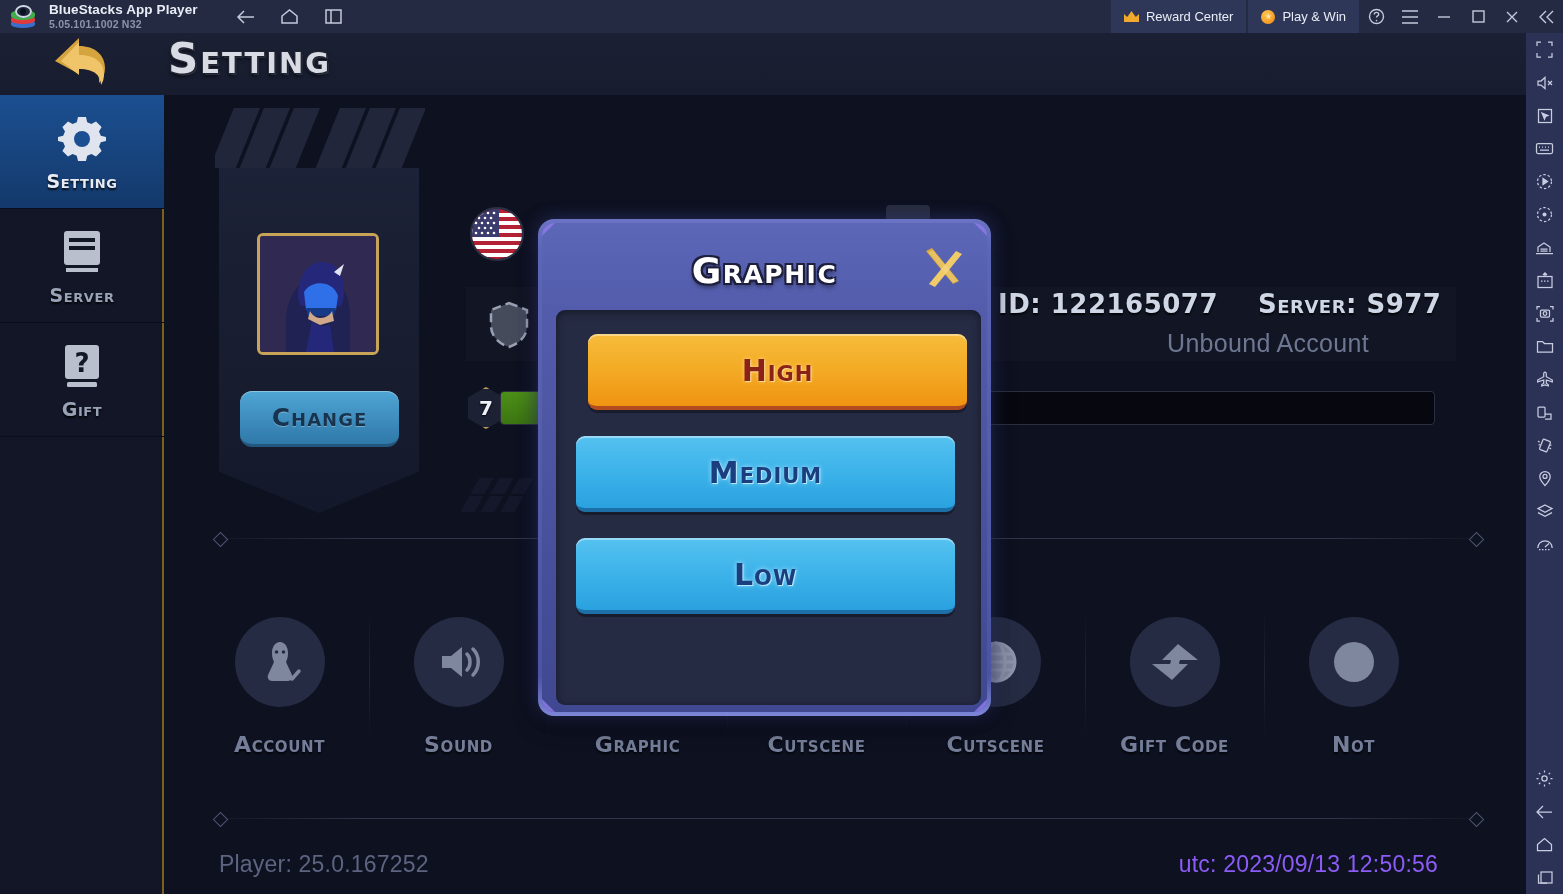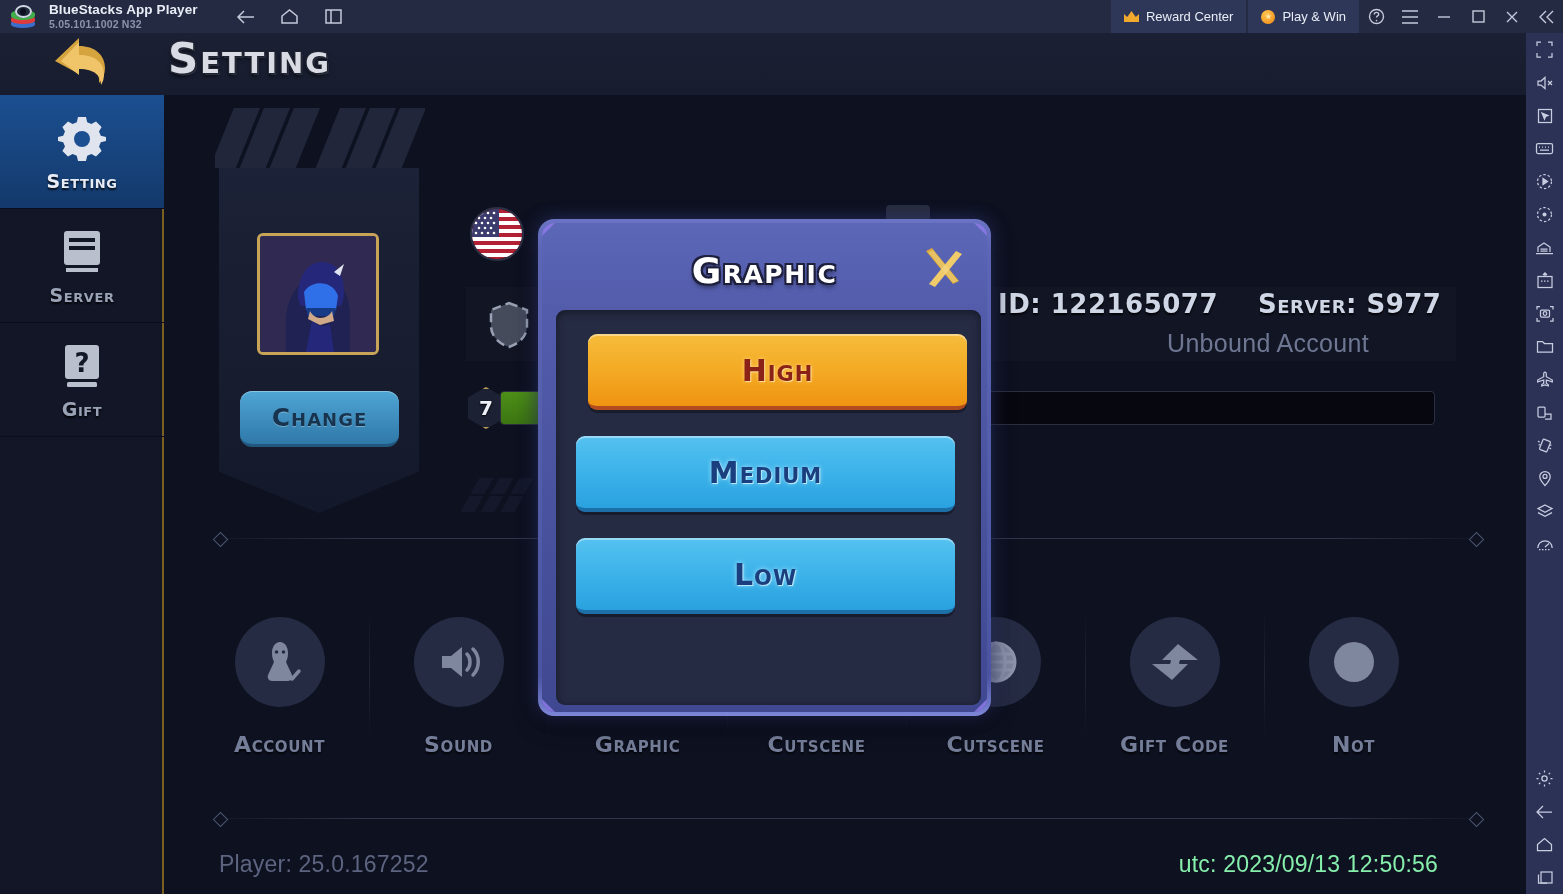--- a/index.html
+++ b/index.html
@@ -239,21 +239,21 @@
     margin-top: 25px; font-size: 22px; font-weight: bold; color: #757e99;
     font-variant: small-caps; letter-spacing: .6px; font-family: "DejaVu Sans", sans-serif;
     text-shadow: 0 2px 2px rgba(0,0,0,.7); white-space: nowrap;
   }
 
   
   .ver-text {
     position: absolute; left: 219px; top: 818px; font-size: 23px; color: #5c6480; letter-spacing: .2px;
   }
   .utc-text {
-    position: absolute; right: 88px; top: 818px; font-size: 23px; color: #86efac; letter-spacing: .2px;
+    position: absolute; right: 88px; top: 818px; font-size: 23px; color: #8b5cf6; letter-spacing: .2px;
   }
 
   
   .modal-outer {
     position: absolute; left: 538px; top: 186px; width: 453px; height: 497px;
     border-radius: 16px;
     background: linear-gradient(180deg,#6b74c4 0%, #5d66b4 6%, #4b54a0 92%, #7d86d8 100%);
     padding: 4px;
     box-shadow: 0 0 18px rgba(90,100,220,.35), 0 8px 22px rgba(0,0,0,.6);
   }

